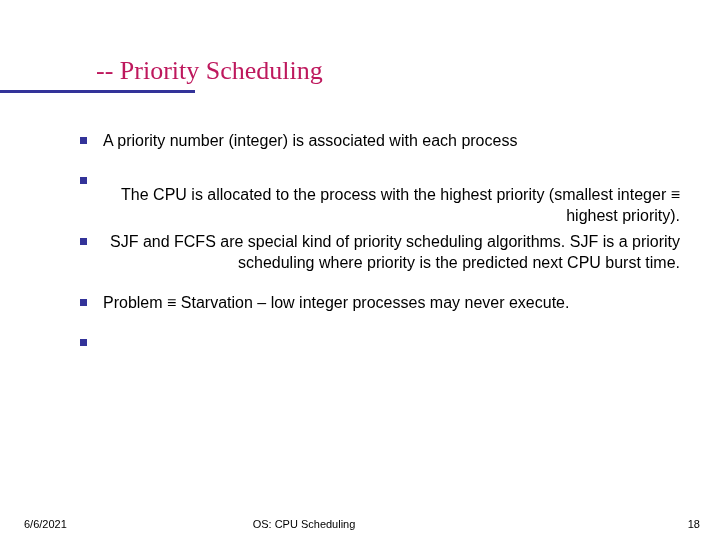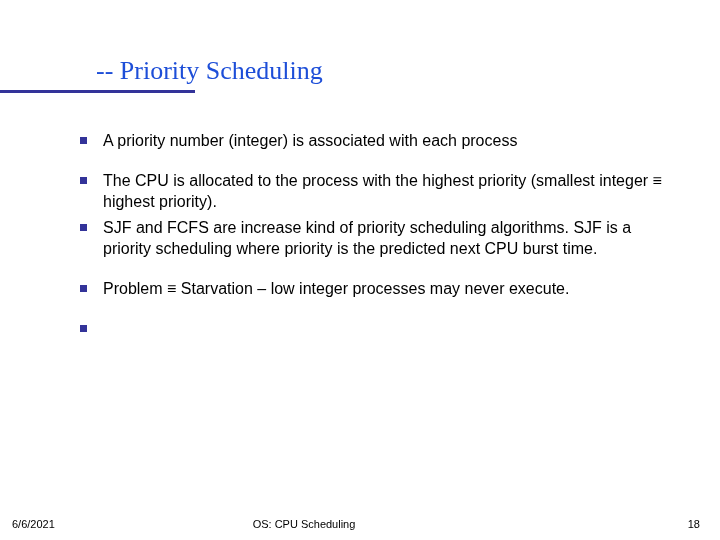--- a/index.html
+++ b/index.html
@@ -18,42 +18,43 @@
     height: 540px;
     position: relative;
     box-sizing: border-box;
   }
   .title {
     position: absolute;
     top: 56px;
     left: 96px;
     font-family: "Times New Roman", Times, serif;
     font-size: 26px;
-    color: #1d4ed8;
+    color: #be185d;
   }
   .underline {
     position: absolute;
     top: 90px;
     left: 0;
     width: 195px;
     height: 2.5px;
     background: #333399;
   }
   .body {
     position: absolute;
     top: 130px;
     left: 80px;
     right: 40px;
+    text-align: right;
   }
   .bullet-row {
     display: flex;
     align-items: flex-start;
     margin-bottom: 18px;
   }
-  .bullet-row.tight { margin-bottom: 4px; }
+  .bullet-row.tight { margin-bottom: 4px; flex-direction: column; }
   .sq {
     width: 7px;
     height: 7px;
     background: #333399;
     flex: 0 0 auto;
     margin-top: 7px;
     margin-right: 16px;
   }
   .sq-sm {
     width: 5px;
@@ -76,21 +77,21 @@
   }
   .sub-block { margin-bottom: 14px; margin-top: 2px; }
   .footer {
     position: absolute;
     bottom: 22px;
     left: 0;
     width: 720px;
     font-size: 11px;
     color: #000;
   }
-  .date { position: absolute; left: 12px; }
+  .date { position: absolute; left: 24px; }
   .ftitle { position: absolute; left: 0; width: 608px; text-align: center; }
   .pnum { position: absolute; right: 20px; }
 </style>
 </head>
 <body>
 
 <div class="slide">
 
   <div class="title">-- Priority Scheduling</div>
   <div class="underline"></div>
@@ -103,21 +104,21 @@
     </div>
 
     <div class="bullet-row tight">
       <div class="sq"></div>
       <div class="txt">The CPU is allocated to the process with the highest priority (smallest integer ≡ highest priority).</div>
     </div>
 
 
     <div class="bullet-row">
       <div class="sq"></div>
-      <div class="txt">SJF and FCFS are increase kind of priority scheduling algorithms. SJF is a priority scheduling where priority is the predicted next CPU burst time.</div>
+      <div class="txt">SJF and FCFS are special kind of priority scheduling algorithms. SJF is a priority scheduling where priority is the predicted next CPU burst time.</div>
     </div>
 
     <div class="bullet-row">
       <div class="sq"></div>
       <div class="txt">Problem ≡ Starvation – low integer processes may never execute.</div>
     </div>
 
     <div class="bullet-row">
       <div class="sq"></div>
     </div>

